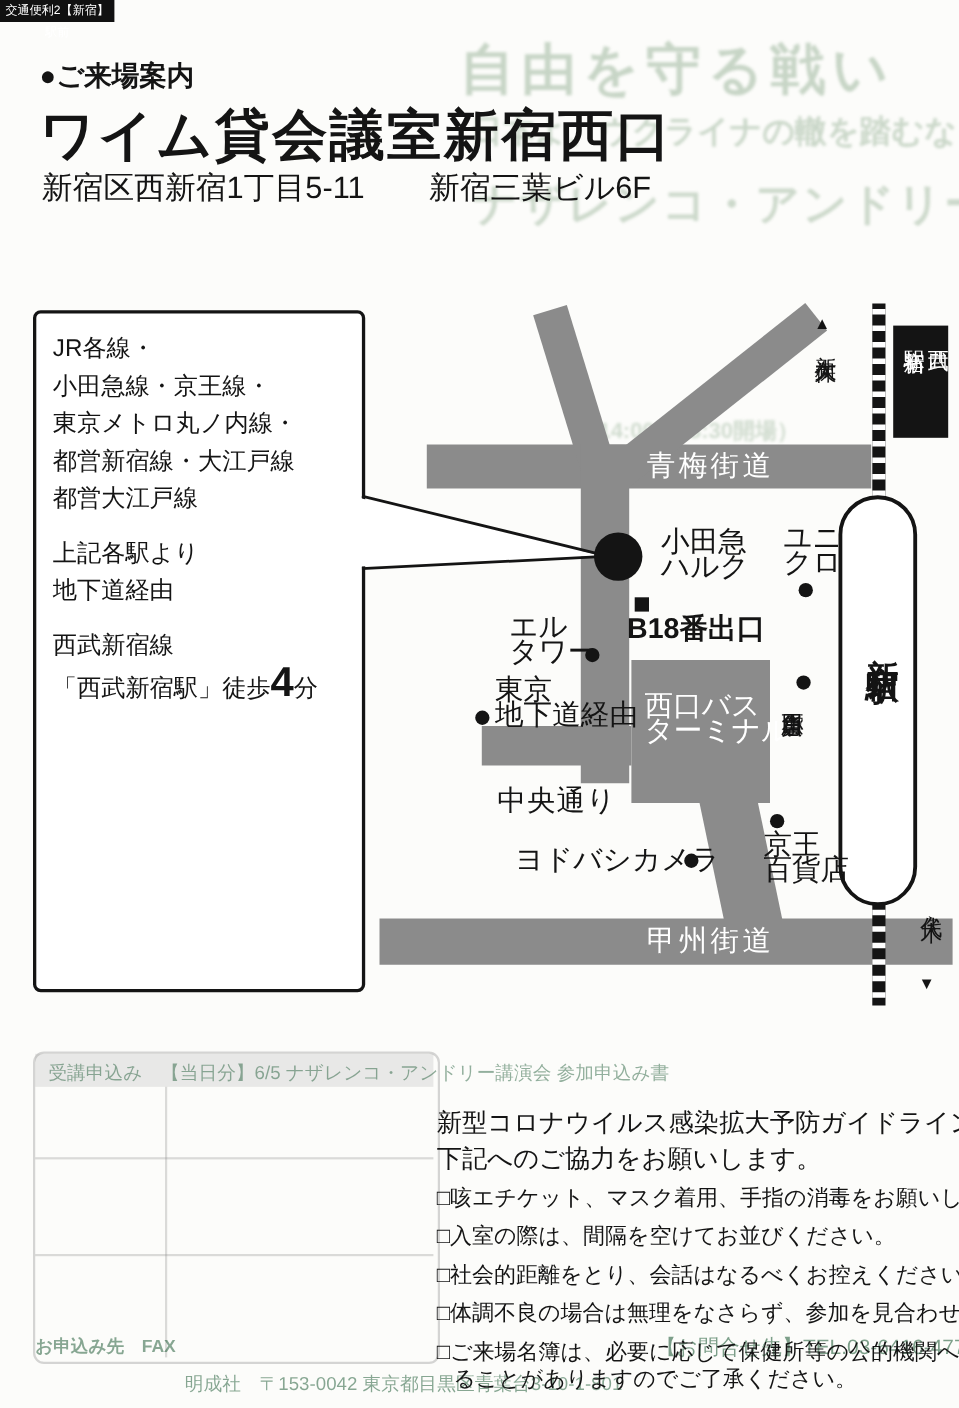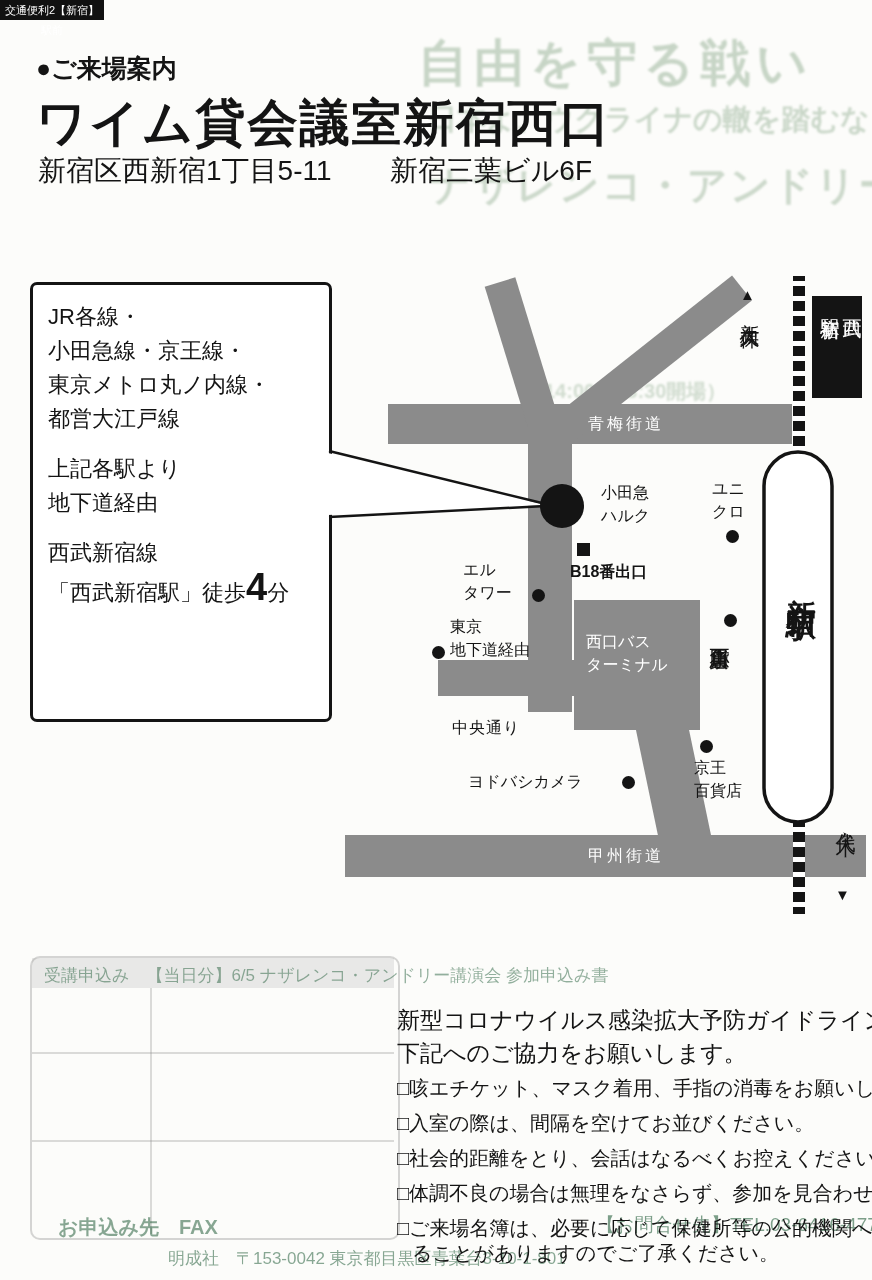--- a/index.html
+++ b/index.html
@@ -1,31 +1,31 @@
 <!DOCTYPE html>
 <html><head>
 <meta charset="utf-8">
 <style>
   html,body{margin:0;padding:0}
   body{width:872px;height:1280px;position:relative;overflow:hidden;background:#fcfcfa;
        font-family:"Liberation Sans","DejaVu Sans",sans-serif;color:#141414}
   .abs{position:absolute}
   .v{writing-mode:vertical-rl;text-orientation:upright}
-  .lbl{font-size:16px;line-height:23px;font-weight:500;white-space:nowrap}
+  .lbl{font-size:26px;line-height:23px;font-weight:500;white-space:nowrap}
   .lbl span{display:block}
   .dot{width:13px;height:13px;border-radius:50%;background:#141414}
   .white{color:#fff}
   .st{color:#7fa07f;font-weight:700;filter:blur(1.3px);white-space:nowrap}
   .stg{color:#14532d;filter:blur(.5px);white-space:nowrap}
   .corner-tag{left:0;top:0;width:104px;height:20px;background:#111;color:#fff;
               font-size:11px;line-height:20px;text-align:center}
   .heading{left:36px;top:52px;font-size:25px;font-weight:700}
   .title{left:36px;top:90px;font-size:50px;font-weight:700;letter-spacing:2px;white-space:nowrap}
   .addr{font-size:28px;font-weight:500;white-space:nowrap}
-  .access-box{left:30px;top:282px;width:302px;height:440px;box-sizing:border-box;
+  .access-box{left:30px;top:282px;width:302px;height:620px;box-sizing:border-box;
               border:3px solid #141414;border-radius:7px;background:#fff;
               padding:15px 0 0 15px;font-size:22px;line-height:34px;font-weight:500}
   .gap{height:16px}
   .big-num{font-size:38px;font-weight:700;line-height:34px}
   .covid-intro{font-size:23px;font-weight:500;white-space:nowrap}
   .covid-item{font-size:20px;white-space:nowrap}
   svg{pointer-events:none}
 </style>
 </head>
 <body>
@@ -37,21 +37,21 @@
   <span class="abs st" style="left:430px;top:158px;font-size:40px;letter-spacing:2px;opacity:.38">ナザレンコ・アンドリー</span>
   <span class="abs st" style="left:544px;top:378px;font-size:20px;opacity:.35">14:00（13:30開場）</span>
 
   <div class="abs" style="left:30px;top:956px;width:366px;height:280px;border:2px solid #8a8a8a;border-radius:10px;opacity:.35"></div>
   <div class="abs" style="left:32px;top:958px;width:362px;height:30px;background:#9a9a9a;opacity:.2"></div>
   <div class="abs" style="left:32px;top:1052px;width:362px;height:2px;background:#8a8a8a;opacity:.3"></div>
   <div class="abs" style="left:32px;top:1140px;width:362px;height:2px;background:#8a8a8a;opacity:.3"></div>
   <div class="abs" style="left:150px;top:988px;width:2px;height:246px;background:#8a8a8a;opacity:.3"></div>
 
   <span class="abs stg" style="left:44px;top:964px;font-size:17px;opacity:.45">受講申込み　【当日分】6/5 ナザレンコ・アンドリー講演会 参加申込み書</span>
-  <span class="abs stg" style="left:58px;top:1214px;font-size:20px;font-weight:700;opacity:.5">お申込み先　FAX</span>
+  <span class="abs stg" style="left:32px;top:1214px;font-size:16px;font-weight:700;opacity:.5">お申込み先　FAX</span>
   <span class="abs stg" style="left:596px;top:1212px;font-size:19px;opacity:.55">【お問合せ先】TEL.03-6416-4772</span>
   <span class="abs stg" style="left:168px;top:1247px;font-size:17px;opacity:.5">明成社　〒153-0042 東京都目黒区青葉台3-10-1-801</span>
 
   <div class="abs corner-tag">交通便利2【新宿】駅前</div>
   <div class="abs heading">●ご来場案内</div>
   <div class="abs title">ワイム貸会議室新宿西口</div>
   <span class="abs addr" style="left:38px;top:152px">新宿区西新宿1丁目5-11</span>
   <span class="abs addr" style="left:390px;top:152px">新宿三葉ビル6F</span>
 
   <svg class="abs" style="left:0;top:0" width="872" height="1280" viewBox="0 0 872 1280">
@@ -129,20 +129,21 @@
 
   <span class="abs v" style="left:780px;top:574px;font-size:30px;font-weight:700;letter-spacing:7px">新宿駅</span>
 
   <span class="abs v" style="left:833px;top:818px;font-size:20px;letter-spacing:2px;font-weight:500">代々木</span>
   <span class="abs" style="left:835px;top:886px;font-size:15px">▼</span>
 
   <div class="abs access-box">
     <div>JR各線・</div>
     <div>小田急線・京王線・</div>
     <div>東京メトロ丸ノ内線・</div>
+    <div>都営新宿線・大江戸線</div>
     <div>都営大江戸線</div>
     <div class="gap"></div>
     <div>上記各駅より</div>
     <div>地下道経由</div>
     <div class="gap"></div>
     <div>西武新宿線</div>
     <div>
       <span>「西武新宿駅」徒歩</span><span class="big-num">4</span><span>分</span>
     </div>
   </div>

